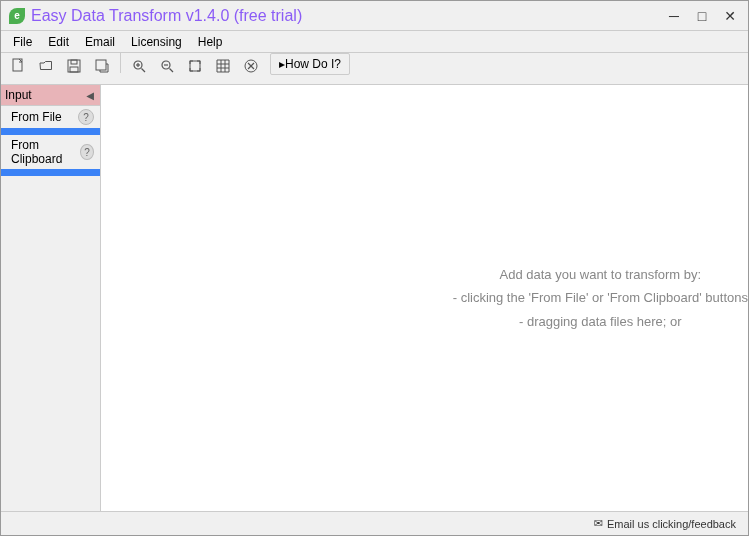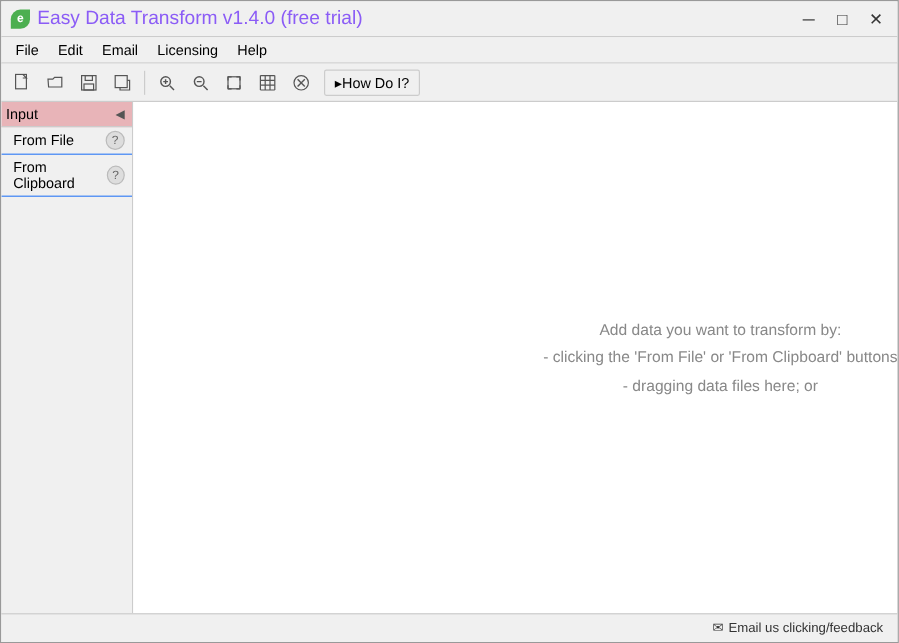--- a/index.html
+++ b/index.html
@@ -63,21 +63,20 @@
     .menu-item {
       padding: 2px 8px;
       cursor: pointer;
       font-size: 12px;
       color: #000;
     }
 
     
     #toolbar {
       display: flex;
-      align-items: center;
       background: #f0f0f0;
       height: 32px;
       padding: 0 4px;
       border-bottom: 1px solid #ccc;
       gap: 2px;
     }
     .tool-btn {
       width: 26px;
       height: 26px;
       display: flex;
@@ -112,21 +111,21 @@
 
     
     #main {
       display: flex;
       flex: 1;
       overflow: hidden;
     }
 
     
     #left-panel {
-      width: 110px;
+      width: 100px;
       background: #f0f0f0;
       border-right: 1px solid #ccc;
       display: flex;
       flex-direction: column;
       overflow-y: auto;
     }
 
     .panel-section-header {
       display: flex;
       align-items: center;
@@ -143,21 +142,21 @@
       color: #555;
     }
 
     .panel-item {
       display: flex;
       align-items: center;
       justify-content: space-between;
       padding: 3px 6px 3px 10px;
       cursor: pointer;
       font-size: 12px;
-      border-bottom: 1px solid #3b82f6;
+      border-bottom: 7px solid #3b82f6;
     }
     .panel-item .help-icon {
       width: 16px;
       height: 16px;
       border-radius: 50%;
       background: #ddd;
       border: 1px solid #bbb;
       display: flex;
       align-items: center;
       justify-content: center;

